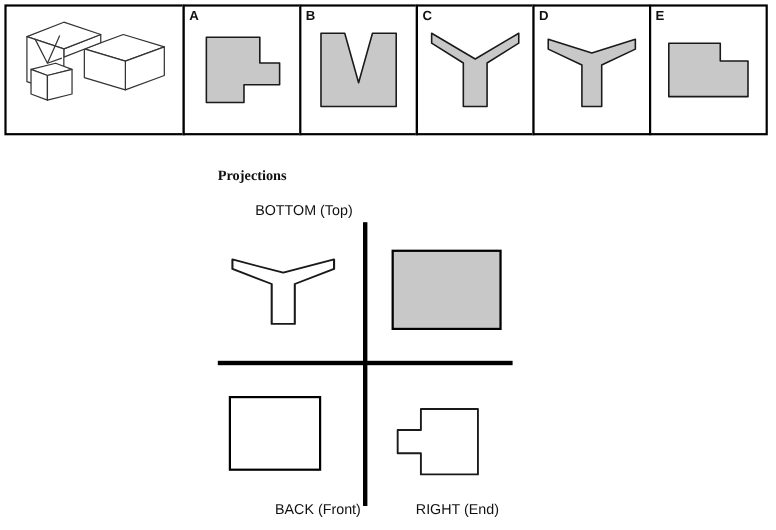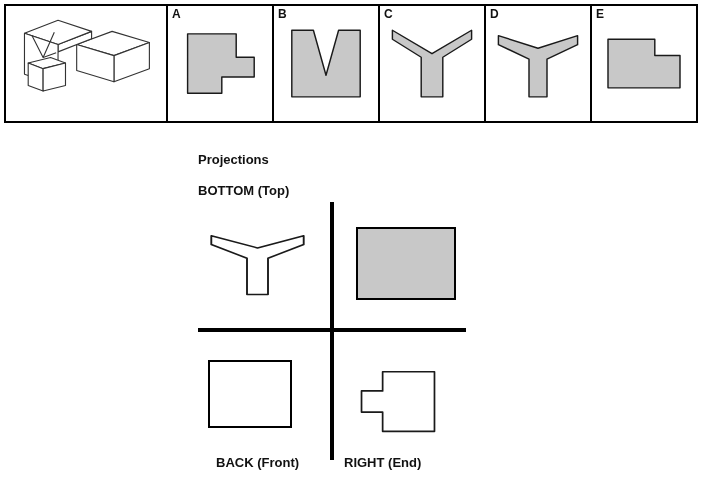--- a/index.html
+++ b/index.html
@@ -20,22 +20,22 @@
   .cell.option { width:108px; margin-left:-2px; }
   .letter {
     position:absolute; top:1px; left:4px; font-size:12px; font-weight:bold; color:#111;
   }
   .gray-shape { fill:var(--shape-fill); stroke:var(--ink); stroke-width:1.6; stroke-linejoin:round; }
   .outline-shape { fill:#fff; stroke:var(--ink); stroke-width:1.8; stroke-linejoin:round; }
   .iso-face { fill:#fff; stroke:#333; stroke-width:1.2; stroke-linejoin:round; }
   .iso-line { fill:none; stroke:#333; stroke-width:1.2; stroke-linejoin:round; }
 
   
-  .proj-title { position:absolute; left:198px; top:152px; font-size:13px; font-weight:bold; }
-  .quad-label { position:absolute; font-size:13px; font-weight:bold; }
+  .proj-title { position:absolute; left:198px; top:152px; font-size:13px; font-weight:bold;font-family:Liberation Serif, serif; }
+  .quad-label { position:absolute; font-size:13px; font-weight:normal;margin-left:34px; }
   .label-bottom-top { left:198px; top:183px; }
   .label-back { left:216px; top:455px; }
   .label-right { left:344px; top:455px; }
 
   .axis { position:absolute; background:#000; }
   .axis.vertical { left:330px; top:202px; width:4px; height:258px; }
   .axis.horizontal { left:198px; top:328px; width:268px; height:4px; }
 
   .proj-bottom-view { position:absolute; left:205px; top:222px; }
   .proj-top-view {

